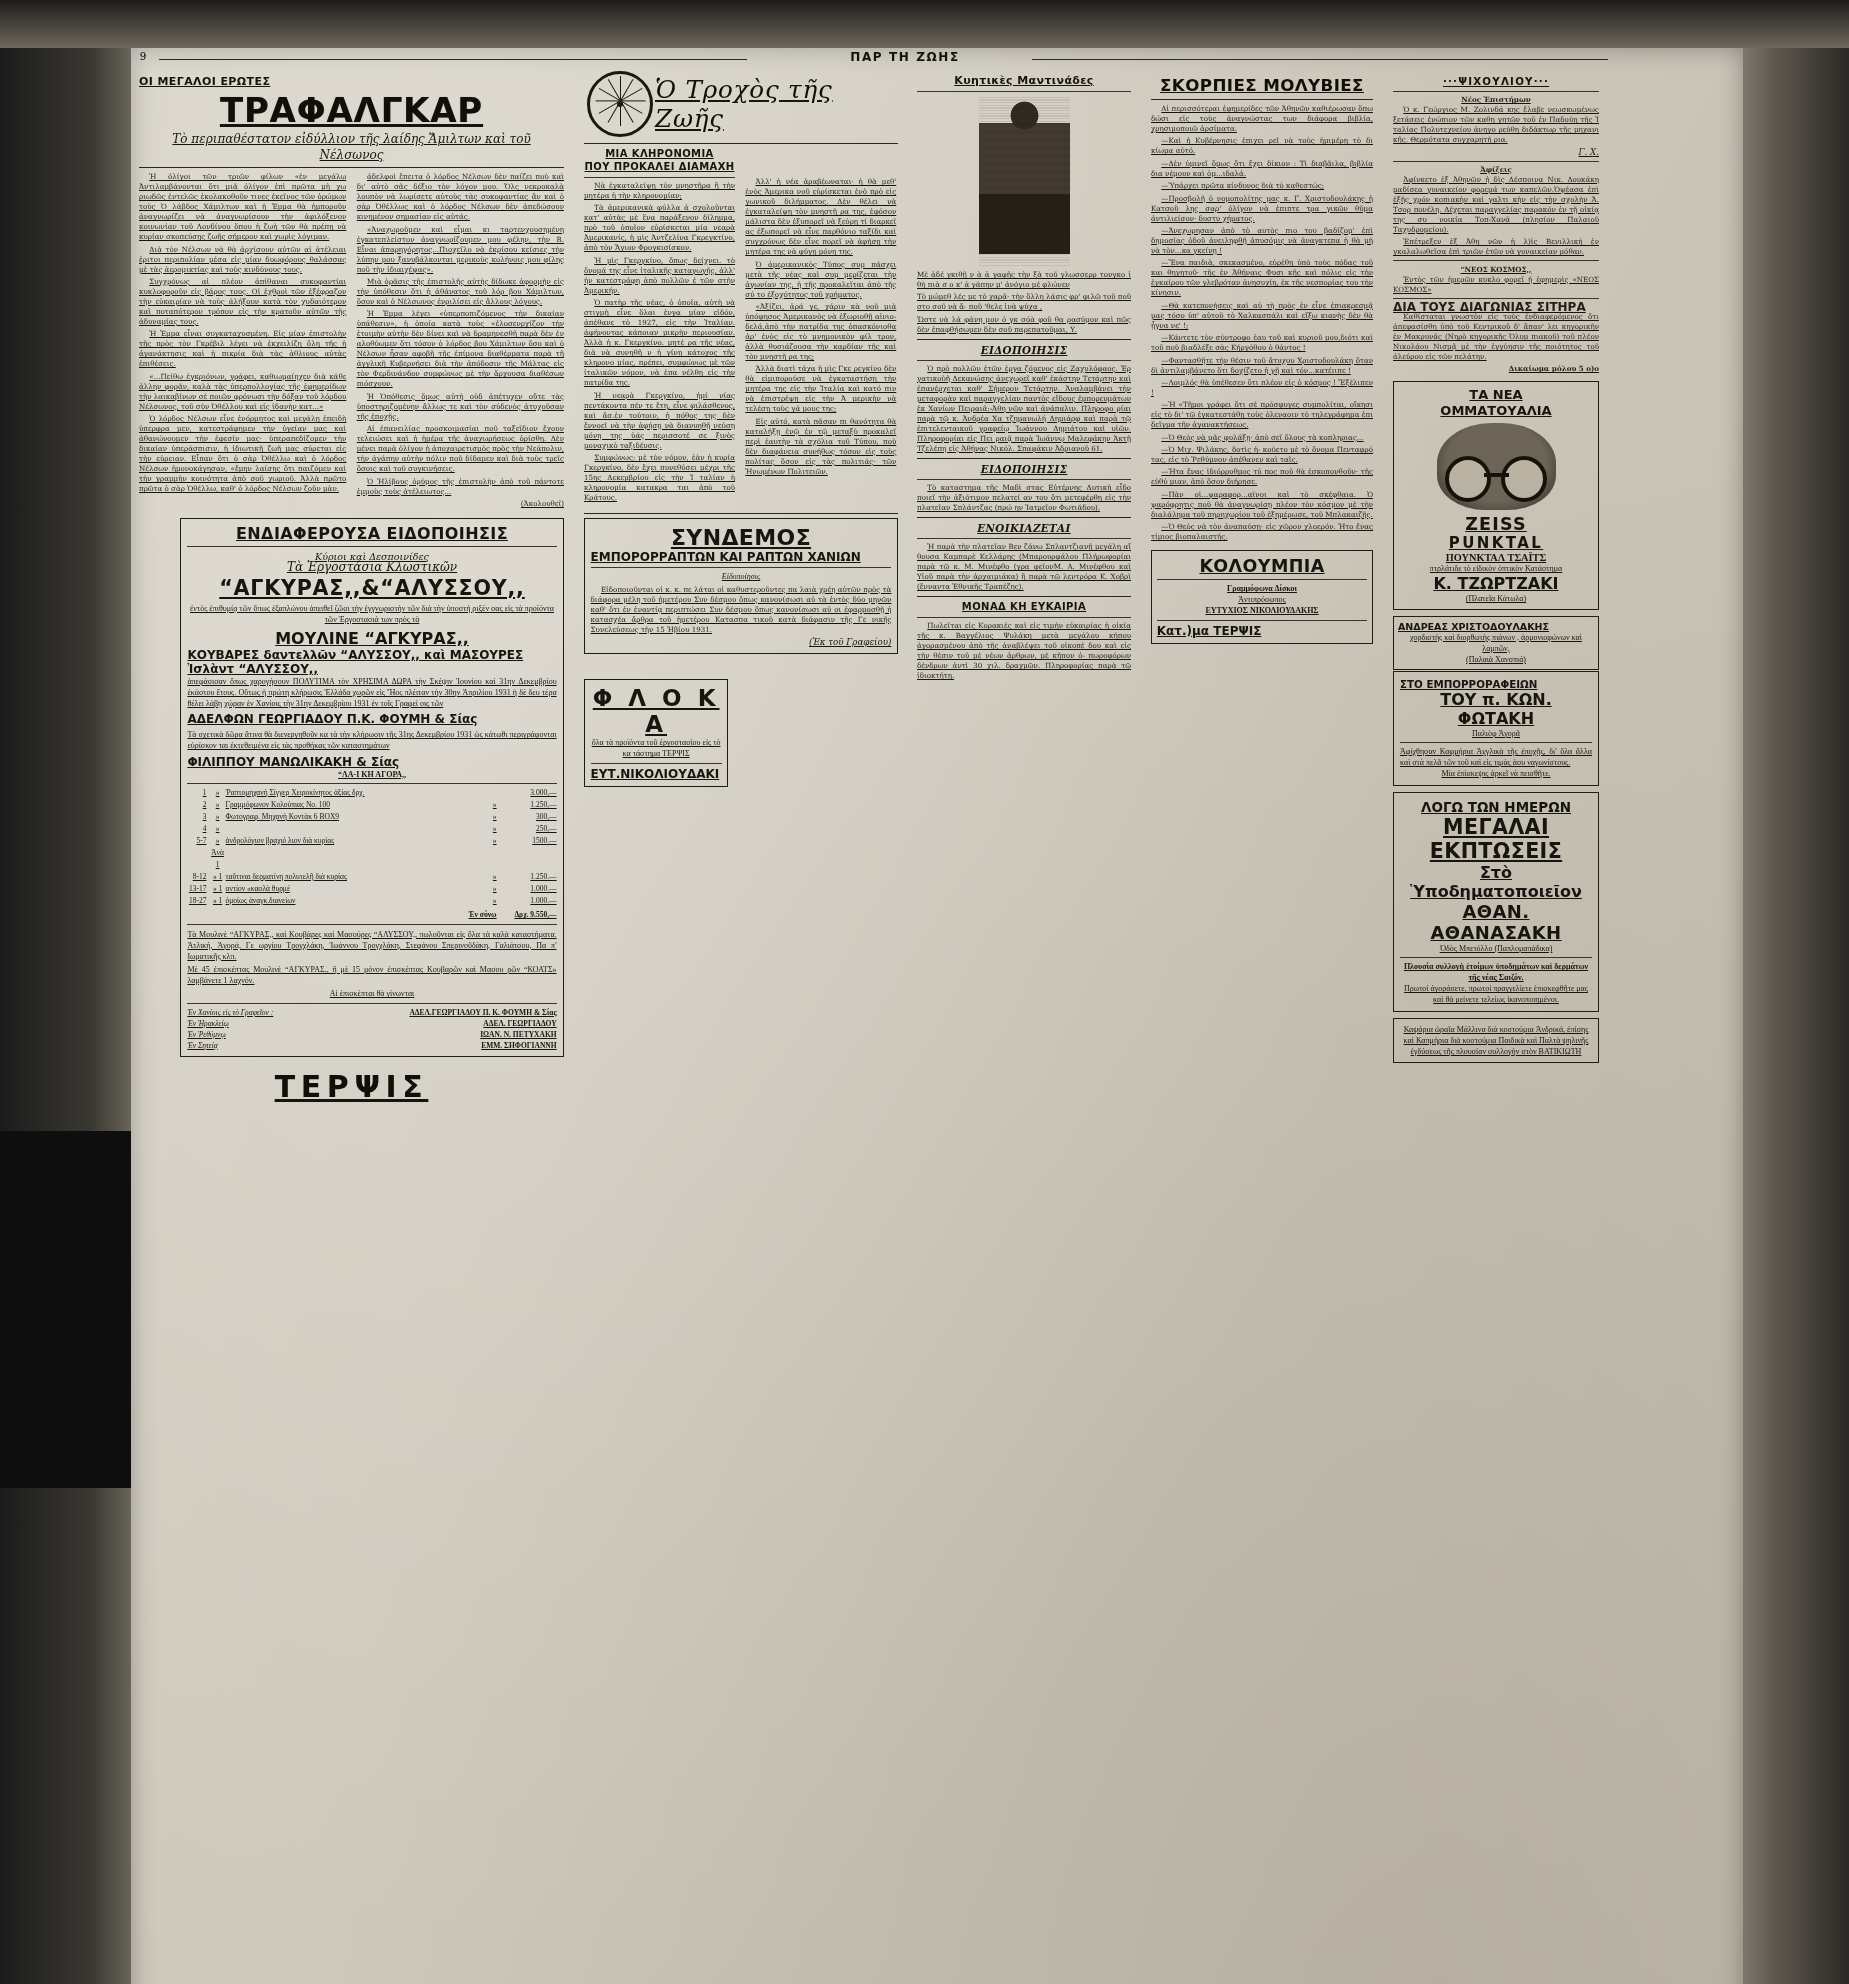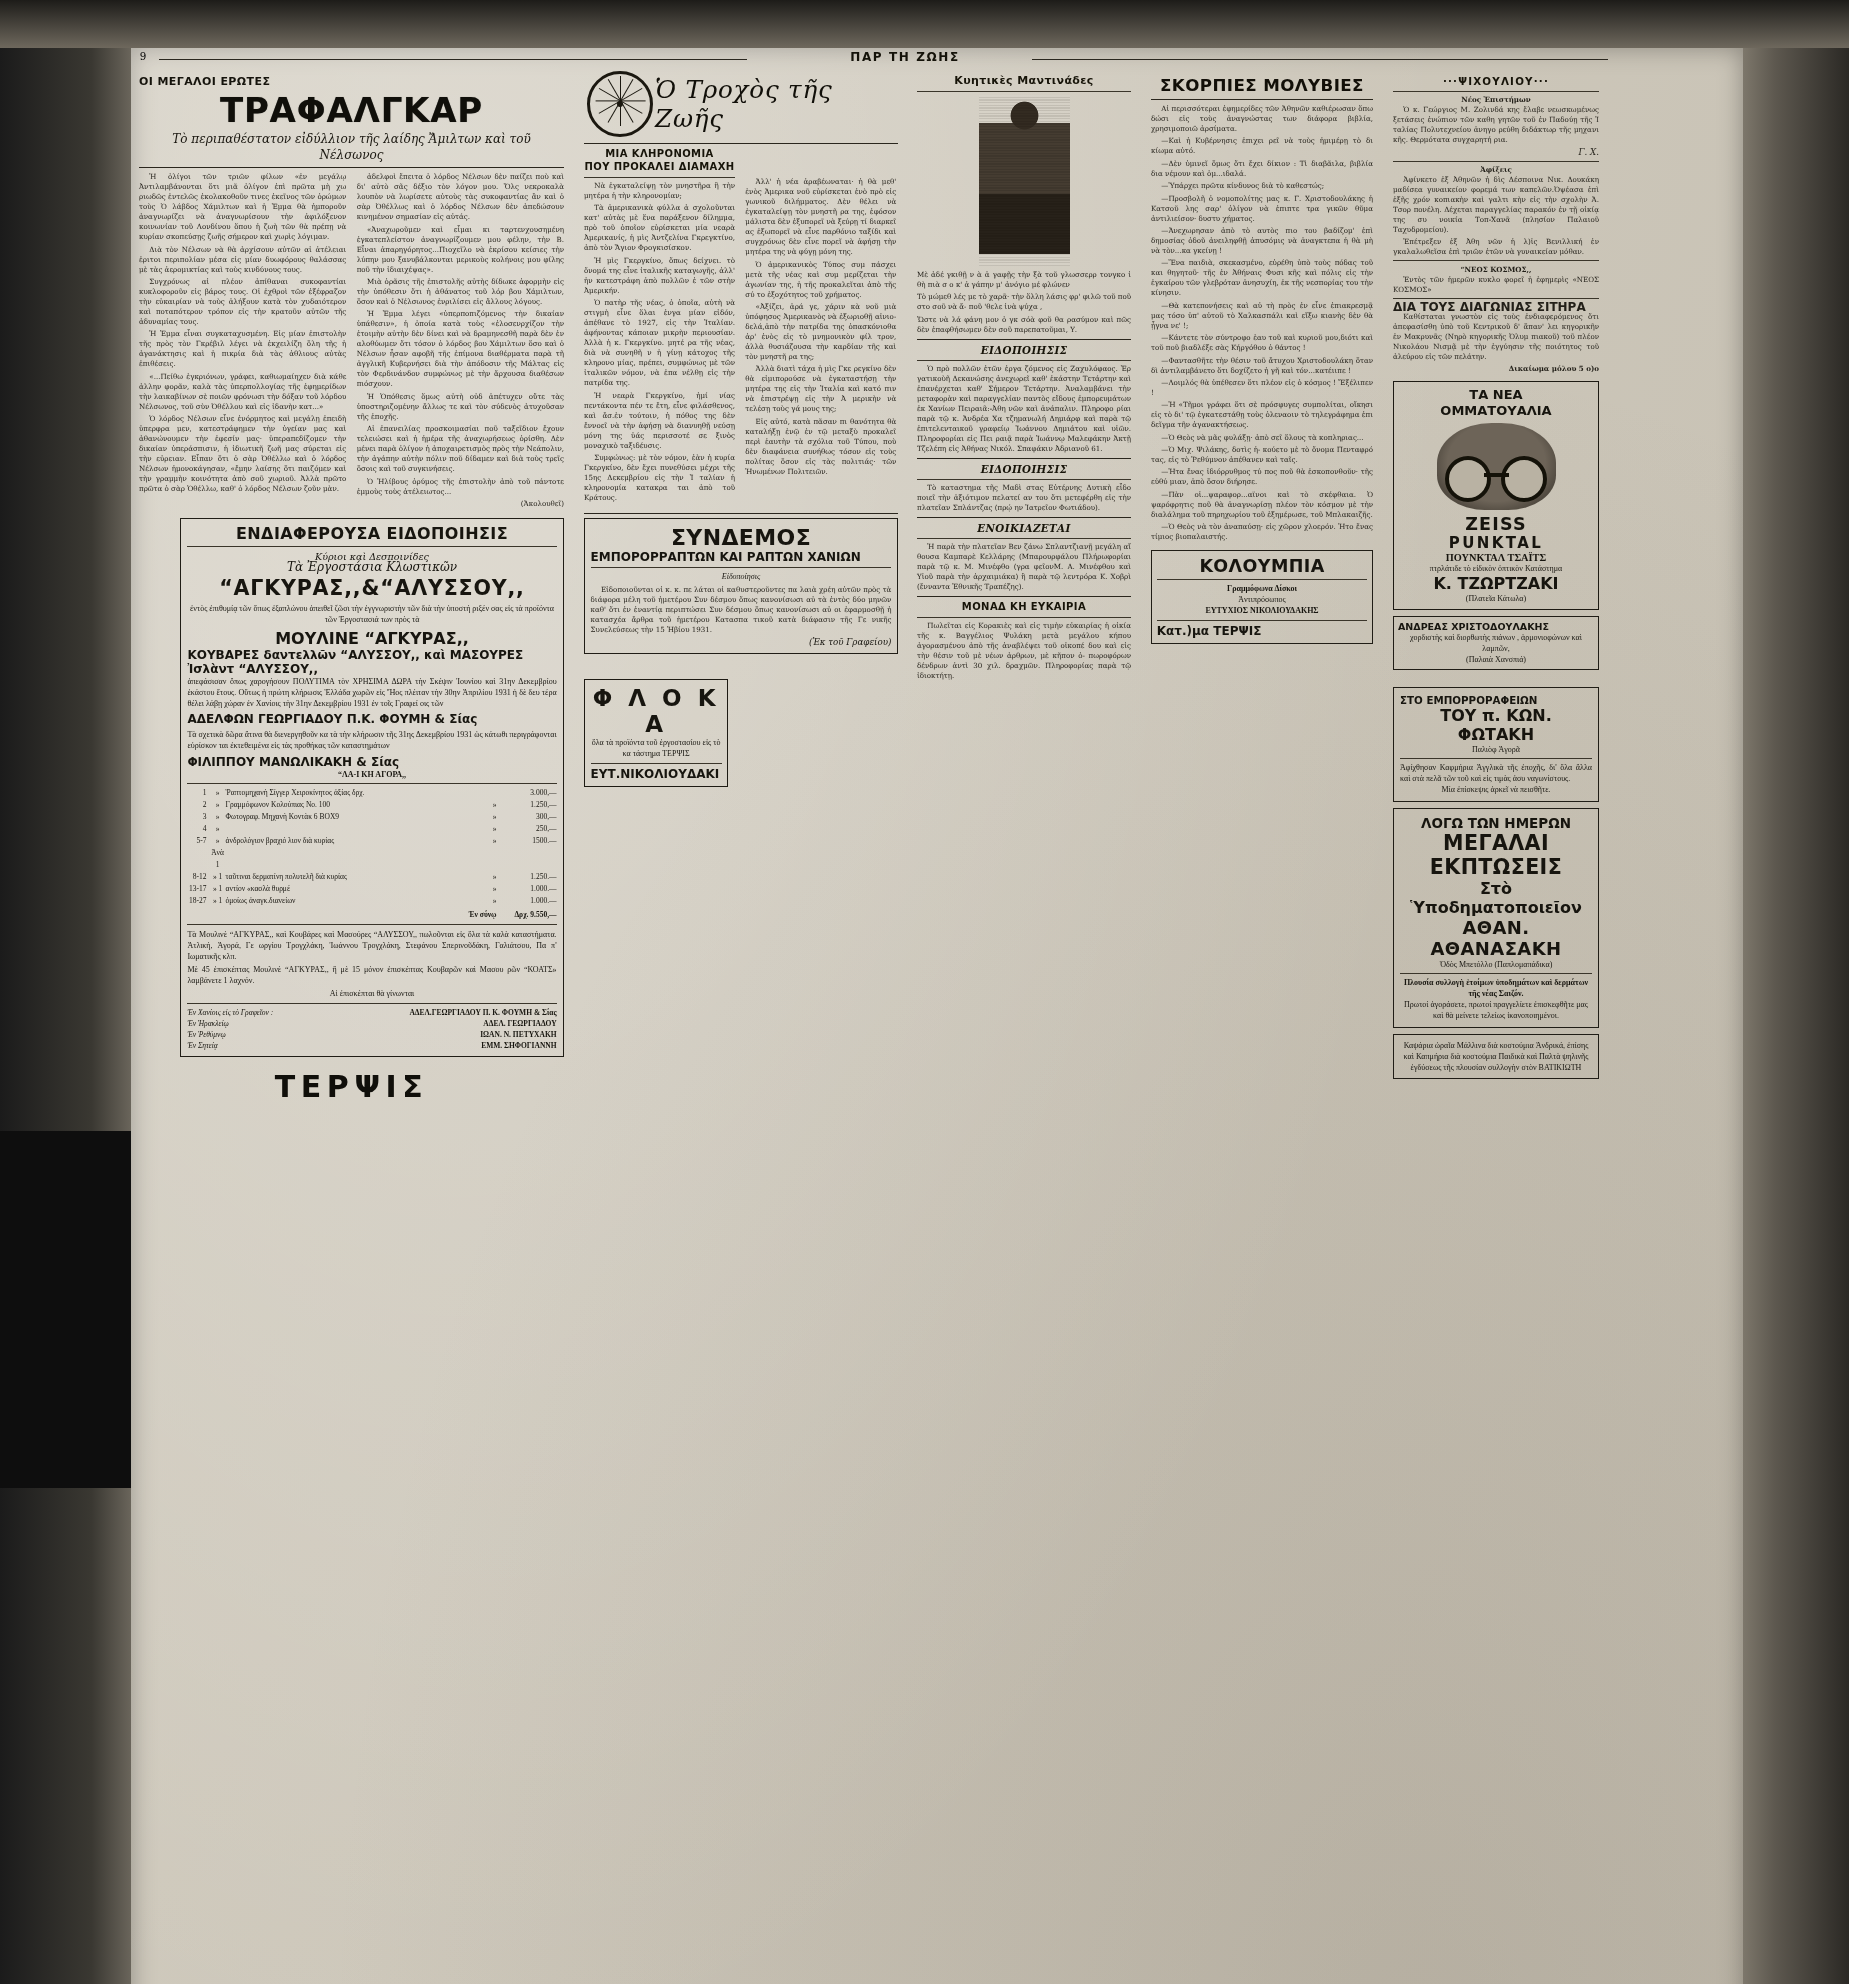--- a/index.html
+++ b/index.html
@@ -38,21 +38,21 @@
     position:absolute;left:0;top:0;width:1850px;height:48px;
     background:linear-gradient(180deg,#1d1c19,#6e685d);
   }
   .blot{
     position:absolute;left:0px;top:1131px;width:131px;height:357px;
     background:#0e0e0e;
   }
 
   
   .gr{font-family:"DejaVu Serif", serif;}
-  .col{position:absolute;color:#17150f;}
+  .col{position:absolute;color:#17150f;text-decoration:underline;}
   .body-txt{font-size:7.1px;line-height:10px;text-align:justify;
             font-family:"DejaVu Serif", serif;color:#221f18;}
   .body-txt p{margin:0 0 2.4px 0;text-indent:10.3px;}
   .rule{border-top:0.8px solid #2a261d;margin:4px 0;}
   .rule-thin{border-top:0.4px solid #3a352a;margin:3.2px 0;}
 
   
   #masthead{position:absolute;left:135px;top:48px;width:1477px;height:24px;}
   .mast-line{position:absolute;top:11px;height:1.2px;background:#2a271f;}
   .mast-title{
@@ -494,21 +494,21 @@
       <div class="mid-ad-title">Κ. ΤΖΩΡΤΖΑΚΙ</div>
       <div class="ad-sm">(Πλατεῖα Κάτωλα)</div>
     </div>
 
     <div style="border:0.8px solid #201d16;padding:4px;margin-top:5.6px;text-align:center">
       <div class="sm-ad-title" style="font-size:9.5px">ΑΝΔΡΕΑΣ ΧΡΙΣΤΟΔΟΥΛΑΚΗΣ</div>
       <div class="ad-sm">χορδιστὴς καὶ διορθωτὴς πιάνων , ἁρμονιοφώνων καὶ λαμπῶν,</div>
       <div class="ad-sm">(Παλαιὰ Χανσπιά)</div>
     </div>
 
-    <div style="border:1.2px solid #201d16;padding:6px;margin-top:17px;text-align:center">
+    <div style="border:1.2px solid #201d16;padding:6px;margin-top:1px;text-align:center">
       <div class="sm-ad-title" style="font-size:10.3px">ΣΤΟ ΕΜΠΟΡΡΟΡΑΦΕΙΩΝ</div>
       <div class="mid-ad-title">ΤΟΥ π. ΚΩΝ. ΦΩΤΑΚΗ</div>
       <div class="ad-sm">Παλιὸφ  Ἀγορᾶ</div>
       <div class="rule-thin"></div>
       <div class="ad-sm" style="text-align:justify">Ἀφίχθησαν Καφμήρια Ἀγγλικὰ τῆς ἐποχῆς, δι' ὅλα ἄλλα καὶ στὰ πελᾶ τῶν τοῦ καὶ εἰς τιμὰς ἀσυ ναγωνίστους.</div>
       <div class="ad-sm">Μία ἐπίσκεψις ἀρκεῖ νὰ πεισθῆτε.</div>
     </div>
 
     <div style="border:1.2px solid #201d16;padding:5.6px;margin-top:6.4px;text-align:center">
       <div class="mid-ad-title" style="font-size:13.5px">ΛΟΓΩ ΤΩΝ ΗΜΕΡΩΝ</div>

